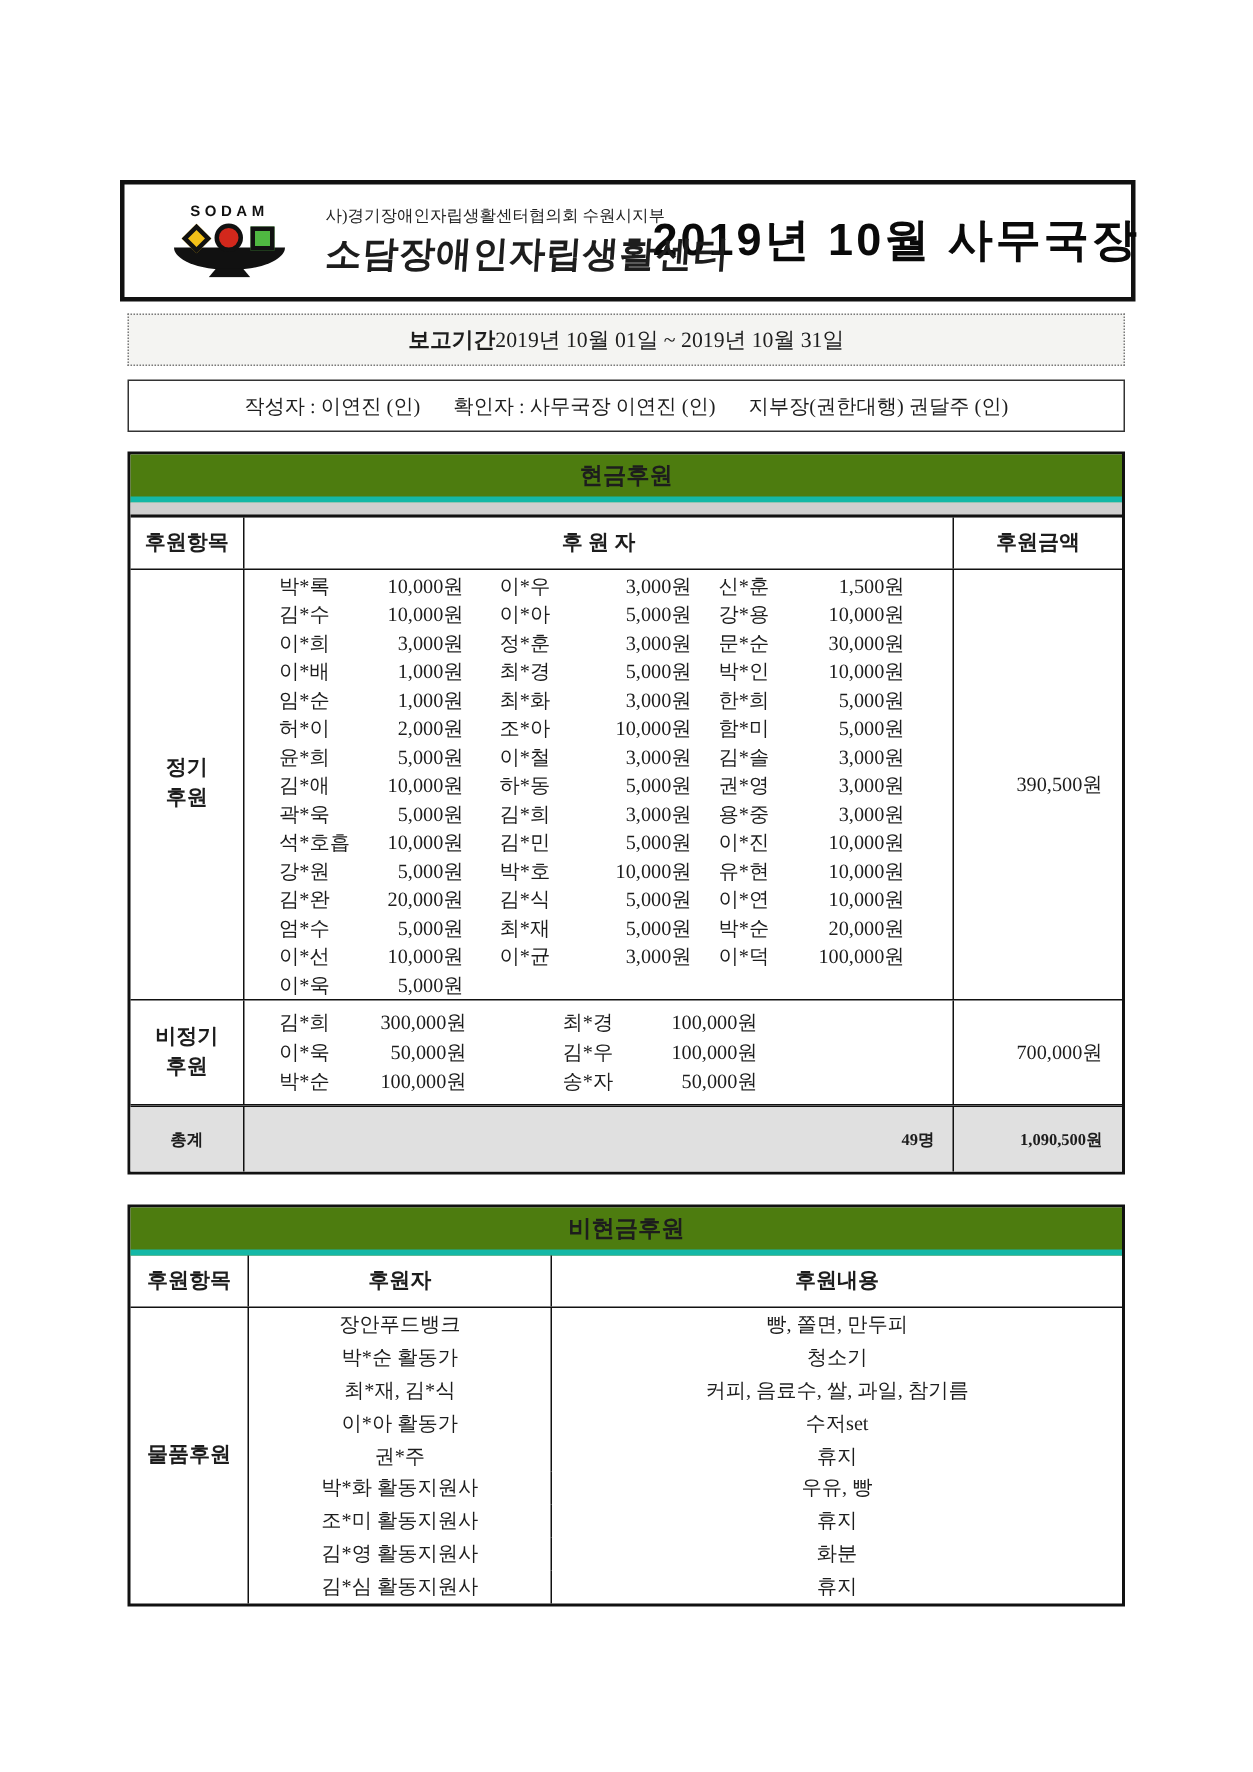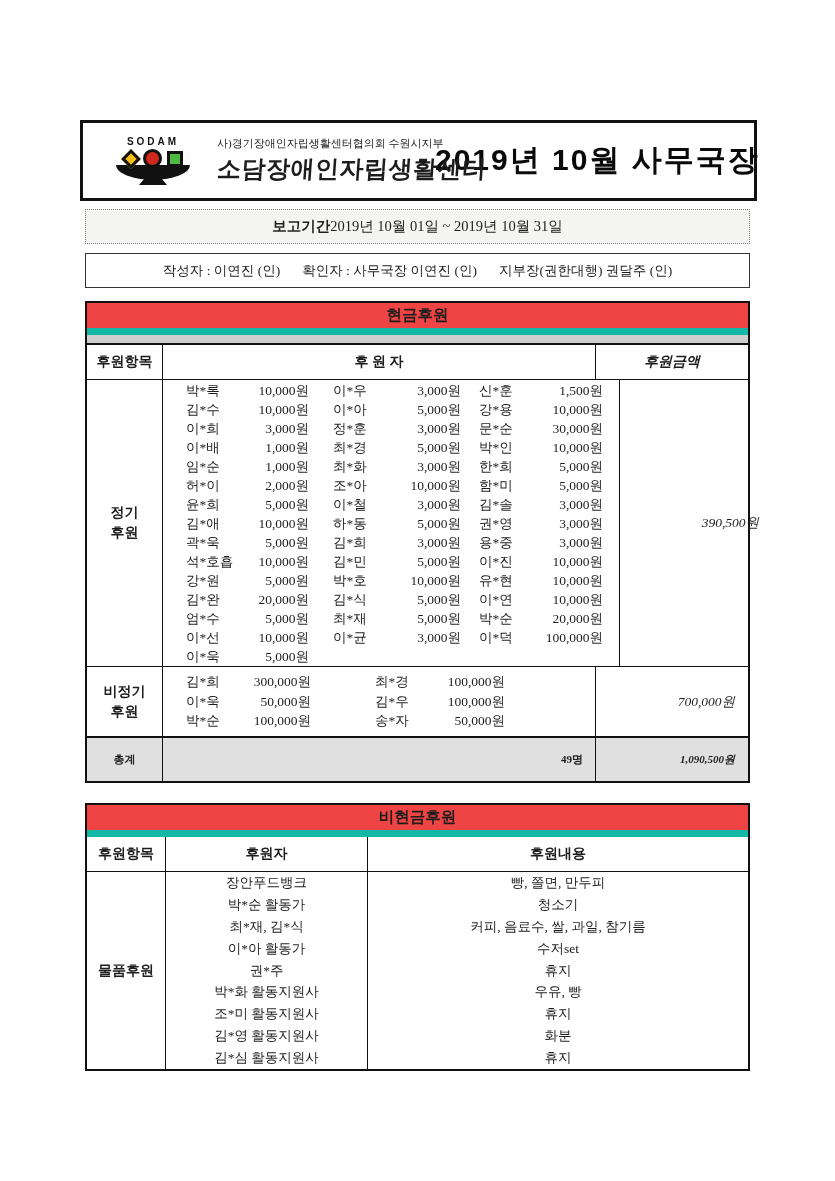--- a/index.html
+++ b/index.html
@@ -26,28 +26,28 @@
     font-size:30px; font-weight:900; letter-spacing:2px; color:#0a0a0a; white-space:nowrap; }
 
   
   .period-box { margin:8px 0 0 85px; width:665px; height:35px; background:#f4f4f2;
     border:1px dotted #7a7a7a; display:flex; align-items:center; justify-content:center; font-size:14.5px; }
   .authors-box { margin:9px 0 11px 85px; width:665px; height:35px; border:1px solid #333;
     display:flex; align-items:center; justify-content:center; gap:22px; font-size:13.5px; white-space:nowrap; }
 
   
   .tbl { margin-left:85px; width:665px; border:2px solid #111; }
-  .t-title { height:32px; background:#ef4444; border-bottom:7px solid #14b8a6; display:flex;
+  .t-title { height:32px; background:#4d7c0f; border-bottom:4px solid #14b8a6; display:flex;
     align-items:center; justify-content:center; font-size:15.5px; font-weight:700; }
   .t-strip { height:10px; background:#cfcfcf; border-bottom:2px solid #111; }
   .t-hrow { display:flex; height:35px; border-bottom:1px solid #111; font-weight:700; font-size:14px; }
   .t-hrow > div { display:flex; align-items:center; justify-content:center; }
   .c1 { width:76px; border-right:1px solid #111; flex:none; }
   .c2 { flex:1; }
-  .c3 { width:153px; border-left:1px solid #111; flex:none;font-style:italic; }
+  .c3 { width:113px; border-left:1px solid #111; flex:none; }
 
   .t-section { display:flex; border-bottom:1px solid #111; }
   .t-section:last-of-type { border-bottom:none; }
   .lbl { display:flex; flex-direction:column; align-items:center; justify-content:center;
     font-weight:700; font-size:14px; line-height:20px; }
   .donors { display:flex; flex-direction:column; justify-content:center; padding:0 16px 0 23px; font-size:13.5px; }
   .sect-regular { height:287px; }
   .sect-irregular { height:70px; }
   .drow { display:grid; grid-template-columns:62px 61px 70px 82px 70px 72px; line-height:19px; white-space:nowrap; }
   .drow4 { display:grid; grid-template-columns:62px 63px 64px 56px 74px; line-height:19.5px; white-space:nowrap; }

